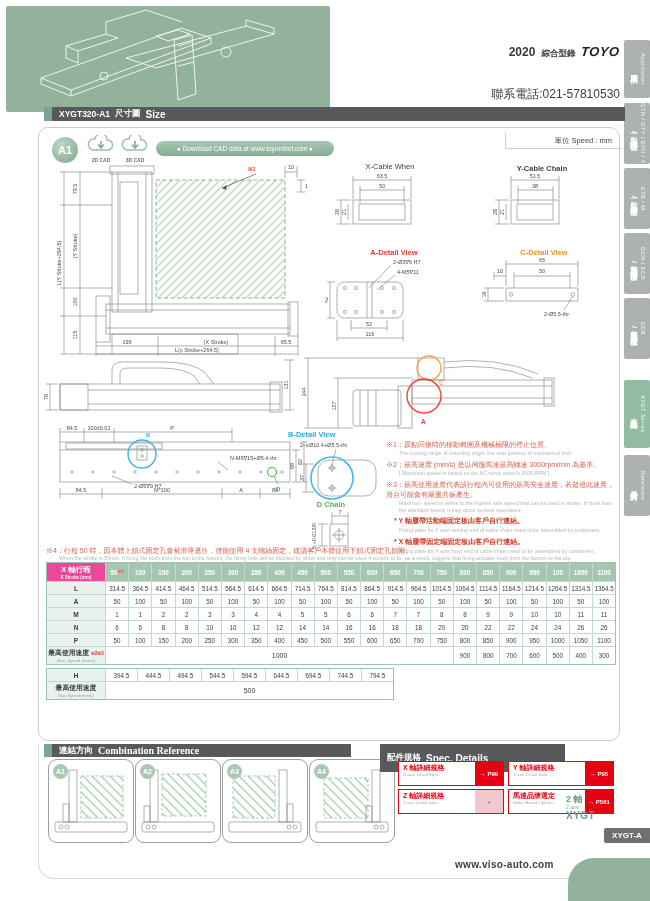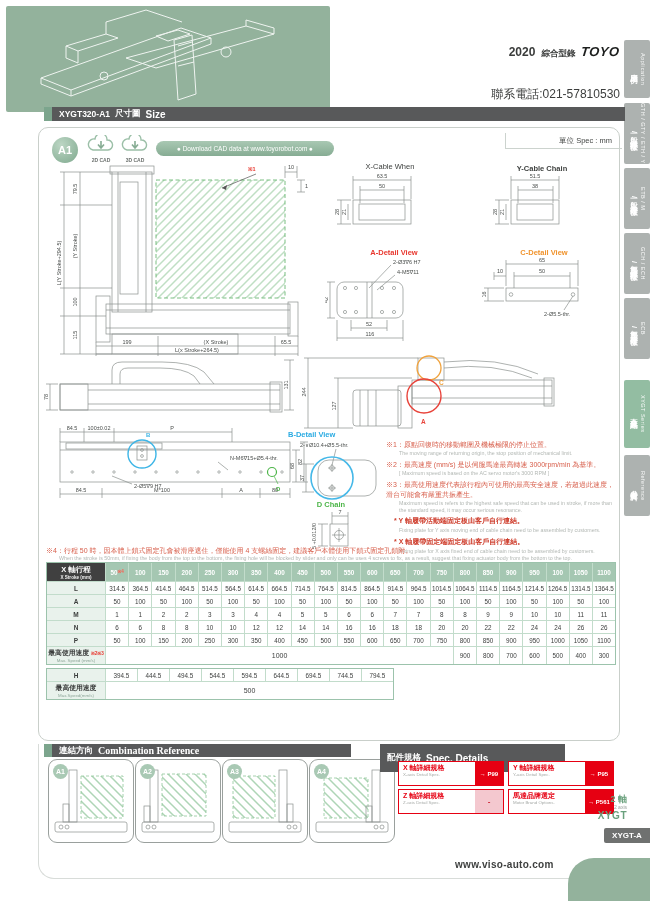--- a/index.html
+++ b/index.html
@@ -60,21 +60,21 @@
   
   .dtable{font-size:6.5px;color:#3c3e3d;border:1px solid #9cc3ac;background:#fff;}
   .trow{display:flex;border-top:1px solid #c2dccb;align-items:stretch;}
   .trow:first-child{border-top:none;}
   .tlabel{flex:0 0 58px;display:flex;flex-direction:column;align-items:center;justify-content:center;
           background:#e9f2ec;font-weight:bold;}
   .tcells{display:flex;flex:1;min-width:0;}
   .tcell{flex:1;border-left:1px solid #c2dccb;display:flex;align-items:center;justify-content:center;
          min-width:0;font-size:6.3px;}
   .thead{background:#a5c7b2;color:#fff;height:18px;}
-  .thead .tlabel{background:#404040;color:#fff;}
+  .thead .tlabel{background:#ec4899;color:#fff;}
   .hl1{font-size:7.5px;font-weight:bold;} .hl2{font-size:4.6px;opacity:.92;}
   .hcell{font-weight:bold;position:relative;}
   .rsup{color:#ff5b4d;font-size:4.5px;vertical-align:super;line-height:1;}
   .sref{color:#e8382f;font-size:4.6px;font-weight:bold;}
   .drow{height:12px;}
   .tspeed{height:17px;}
   .slab1{font-size:6.8px;font-weight:bold;}
   .slab2{font-size:4.4px;color:#8fa79a;font-weight:normal;}
   .merge15{flex:15;border-left:1px solid #c2dccb;display:flex;align-items:center;justify-content:center;font-size:7px;}
   .tail7{display:flex;flex:7;}
@@ -85,21 +85,21 @@
           color:#fff;font-size:7px;font-weight:bold;display:flex;align-items:center;justify-content:center;z-index:2;}
   
   .spec{width:104px;height:23px;border:1.5px solid #e60012;display:flex;background:#fff;}
   .spec-txt{flex:1;padding:2px 0 0 4px;overflow:hidden;}
   .spec-zh{font-size:7px;font-weight:bold;color:#e60012;line-height:1.2;}
   .spec-en{font-size:4.4px;color:#a7aba8;}
   .spec-badge{flex:0 0 28px;background:#e60012;color:#fff;font-size:6px;font-weight:bold;
               display:flex;align-items:center;justify-content:center;}
   .spec-badge.alt{background:#f4c8cf;color:#cf2233;font-size:8px;}
   
-  .series{left:566px;top:795px;width:61px;text-align:right;line-height:1.1;}
+  .series{left:566px;top:795px;width:61px;text-align:left;line-height:1.1;}
   .series .s1{font-size:9px;font-weight:bold;color:#69a07c;}
   .series .s2{font-size:5px;color:#9aa09d;}
   .series .s3{font-size:10px;font-weight:bold;color:#69a07c;letter-spacing:.5px;}
   .xygtbadge{left:604px;top:828px;width:46px;height:15px;background:#6f7170;color:#fff;font-weight:bold;
              font-size:8px;display:flex;align-items:center;justify-content:center;border-radius:2px 0 0 2px;}
   .corner{left:568px;top:858px;width:82px;height:43px;background:#93b29c;border-radius:26px 0 0 0;}
   .site{left:455px;top:859px;font-size:10px;font-weight:bold;color:#3f4140;letter-spacing:.3px;}
 </style>
 </head>
 <body>
@@ -197,21 +197,21 @@
   <div class="cadlbl">2D CAD</div>
 </div>
 <div class="abs cad" style="left:118px;top:135px;">
   <svg width="30" height="19" viewBox="0 0 30 19">
     <path d="M7,15 a5,5 0 1 1 2,-11 a6,6 0 0 1 12,1 a4.5,4.5 0 0 1 1,10 z" fill="#fff" stroke="#9bbfa7" stroke-width="1.4"></path>
     <path d="M15 6 v6 M12 9.5 L15 13 L18 9.5" stroke="#86ac93" stroke-width="1.6" fill="none"></path>
   </svg>
   <div class="cadlbl">3D CAD</div>
 </div>
 <div class="abs pill">● Download CAD data at www.toyorobot.com ●</div>
-<div class="abs unitbox">單位 Spec : mm</div>
+<div class="abs unitbox">單位 Speed : mm</div>
 
 <svg class="abs" style="left:50px;top:158px;" width="258" height="200" viewBox="0 0 258 200">
   <rect x="106" y="22" width="129" height="118" fill="url(#hg)" opacity=".55"></rect>
   <rect x="106" y="22" width="129" height="118" fill="none" stroke="#6cb874" stroke-width=".9" stroke-dasharray="4,2.5"></rect>
   <g class="ln">
     <rect x="60" y="8" width="44" height="8" class="fillp"></rect>
     <rect x="62" y="14" width="40" height="140"></rect>
     <line x1="68" y1="14" x2="68" y2="154"></line>
       <line x1="96" y1="14" x2="96" y2="154"></line>
     <rect x="70" y="24" width="18" height="112" fill="url(#chv)"></rect>

